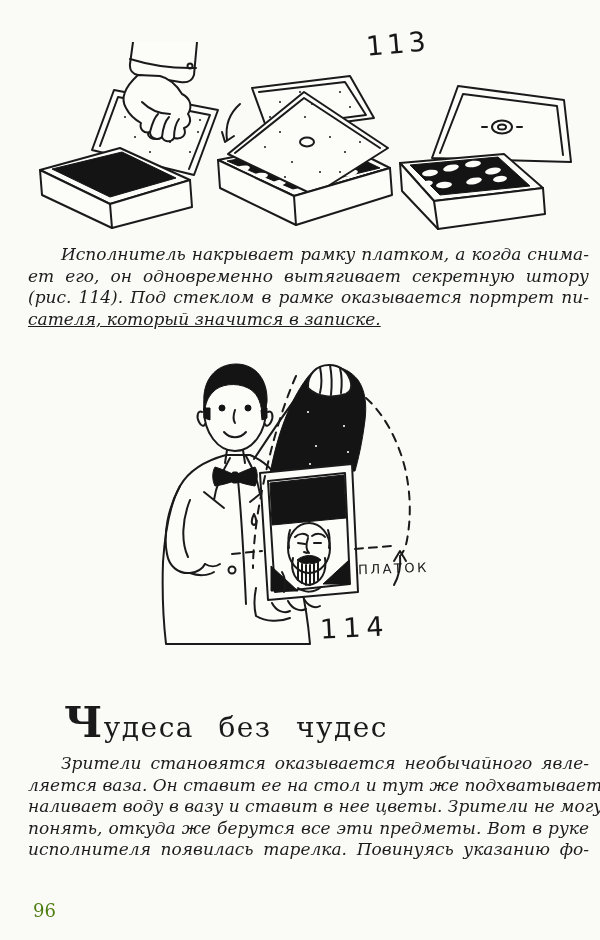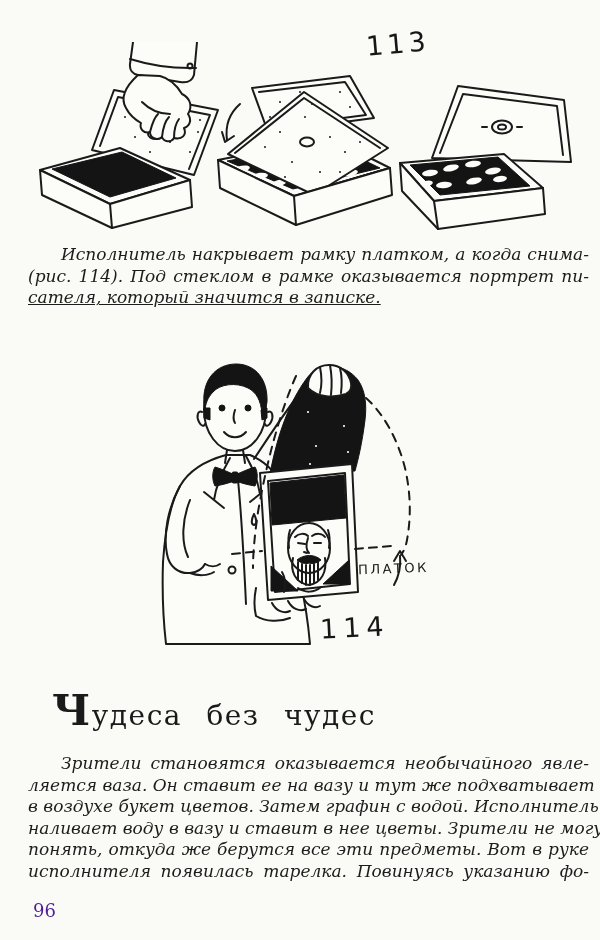--- a/index.html
+++ b/index.html
@@ -41,31 +41,31 @@
   .tline{
     line-height:21.6px;
     text-align:justify;
     text-align-last:justify;
     white-space:nowrap;
   }
   .tline.indent{padding-left:33px;}
   .tline.lastline{text-align-last:left;text-decoration:underline;}
 
   .heading{
-    position:absolute;left:52px;top:686px;margin:0;
+    position:absolute;left:52px;top:686px;margin:12px;
     font-family:"DejaVu Serif", serif;
     font-weight:400;font-size:28px;
     letter-spacing:1.5px;word-spacing:14px;
     color:#1a1a1a;
   }
   .heading::first-letter{font-size:42px;font-weight:bold;}
 
   .page-number{
     position:absolute;left:33px;top:900px;
-    font-size:18px;font-style:normal;color:#4c1d95;
+    font-size:18px;font-style:normal;color:#4d7c0f;
   }
 
   svg .ink{stroke:#1a1a1a;stroke-width:2;fill:none;stroke-linecap:round;stroke-linejoin:round;}
   svg .paper{fill:#fcfcf9;}
   svg .black{fill:#141414;stroke:#141414;}
 </style>
 </head>
 <body>
 
 <div class="page">
@@ -177,20 +177,21 @@
         <ellipse cx="470" cy="137" rx="7" ry="3" transform="rotate(-8 470 137)"></ellipse>
         <ellipse cx="396" cy="142" rx="7" ry="3" transform="rotate(-14 396 142)"></ellipse>
       </g>
       <path class="ink paper" d="M370,121 L372,149 L408,187 L515,172 L513,146 L404,159 Z"></path>
       <path class="ink" d="M404,159 L408,187"></path>
     </g>
   </svg>
 
   <div class="para para1">
       <div class="tline indent">Исполнитель накрывает рамку платком, а когда снима-</div>
+      <div class="tline">ет его, он одновременно вытягивает секретную штору</div>
       <div class="tline">(рис. 114). Под стеклом в рамке оказывается портрет пи-</div>
       <div class="tline lastline">сателя, который значится в записке.</div>
     </div>
 
   <div class="fig114-wrap">
     <svg viewBox="0 0 292 296" width="292" height="296">
       <g>
         <path class="ink paper" d="M68,103 C46,109 30,120 22,134 C12,152 7,180 5,210 C4,240 5,266 8,292 L152,292 C150,270 147,250 143,234 L124,138 C120,122 108,110 92,103 Z"></path>
         <path class="ink" d="M72,106 C64,120 58,134 56,148 L66,156 M56,148 L46,140"></path>
         <path class="ink" d="M88,104 C96,118 100,130 102,142 L92,150"></path>
@@ -276,21 +277,20 @@
     </svg>
     <div class="platok">ПЛАТОК</div>
   </div>
 
   <div class="fig-label fig114-label">114</div>
 
   <h1 class="heading">Чудеса без чудес</h1>
 
   <div class="para para2">
       <div class="tline indent">Зрители становятся оказывается необычайного явле-</div>
-      <div class="tline">ляется ваза. Он ставит ее на вазу и тут же подхватывает</div>
-      <div class="tline">в воздухе букет цветов. Затем графин с водой. Исполнитель</div>
+      <div class="tline">ляется ваза. Он ставит ее на стол и тут же подхватывает</div>
       <div class="tline">наливает воду в вазу и ставит в нее цветы. Зрители не могут</div>
       <div class="tline">понять, откуда же берутся все эти предметы. Вот в руке</div>
       <div class="tline">исполнителя появилась тарелка. Повинуясь указанию фо-</div>
     </div>
 
   <div class="page-number">96</div>
 </div>
 
 </body></html>

